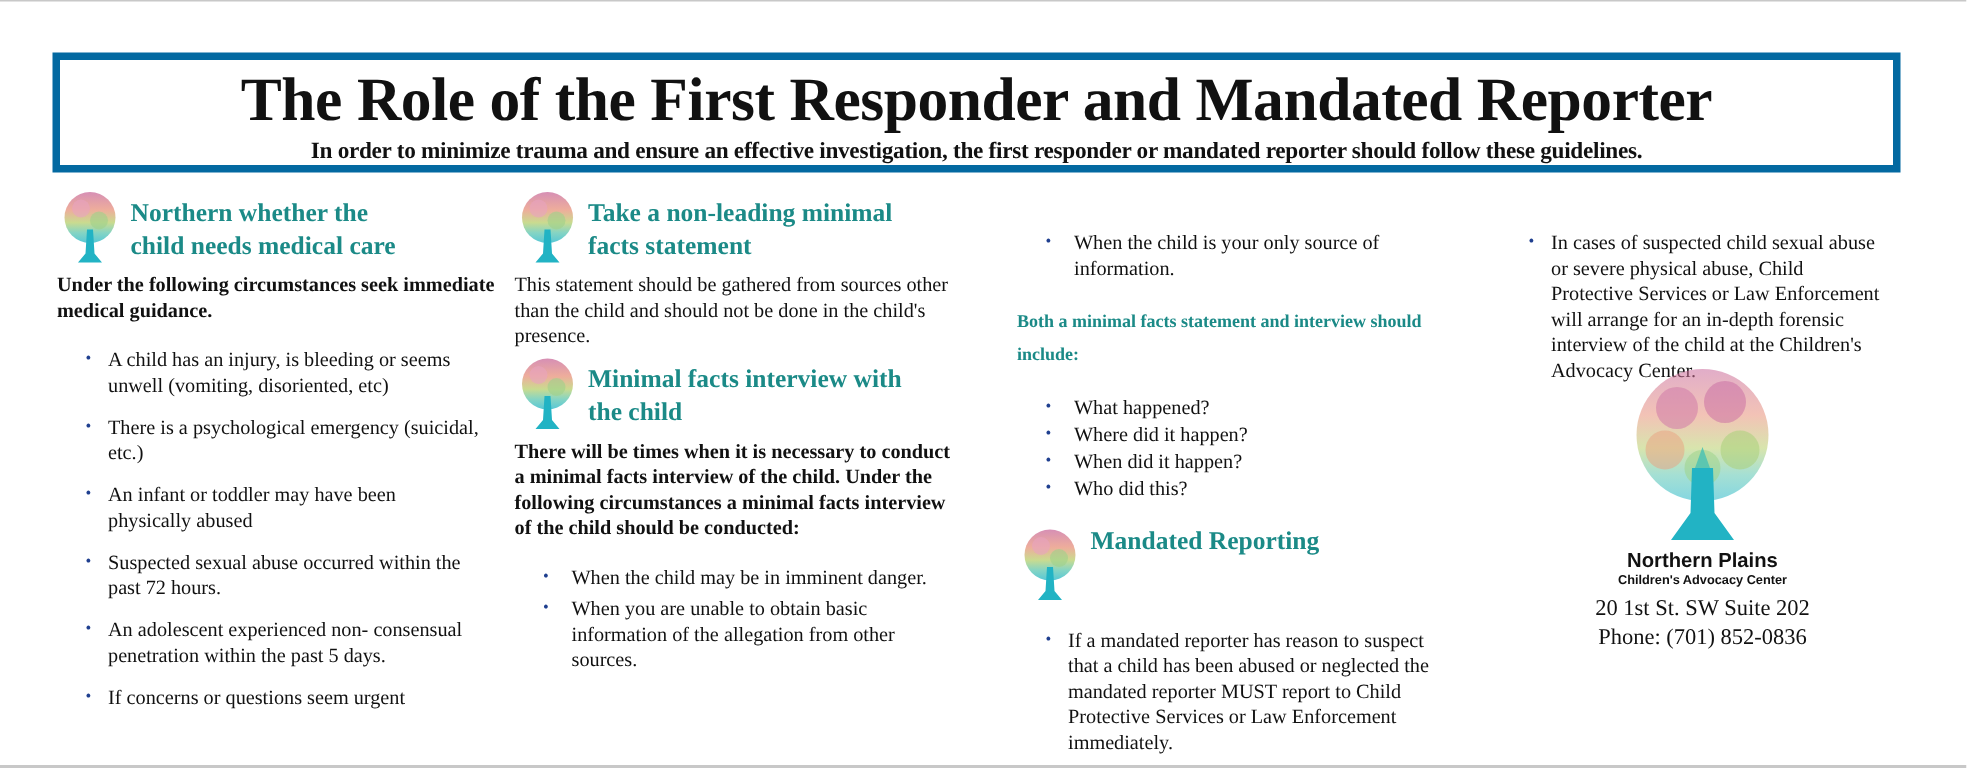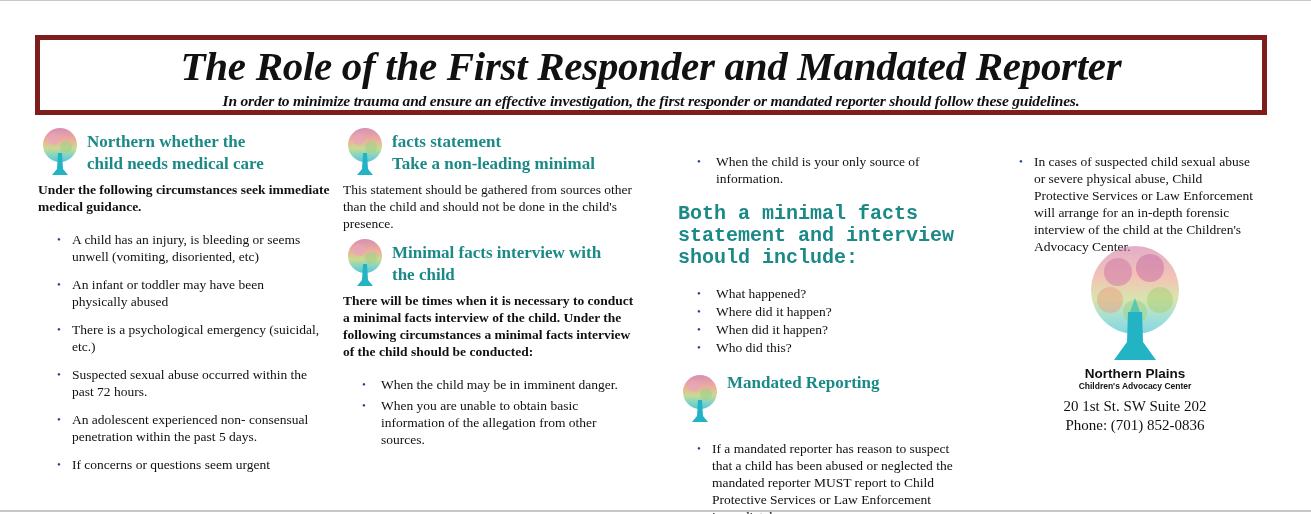--- a/index.html
+++ b/index.html
@@ -5,21 +5,21 @@
   html, body { margin:0; padding:0; }
   body {
     width:1311px; height:514px; background:#ffffff; position:relative; overflow:hidden;
     font-family:"Liberation Serif", "DejaVu Serif", serif; color:#111;
   }
   .topline { position:absolute; left:0; top:0; width:1311px; height:1px; background:#c8c8c8; }
   .botline { position:absolute; left:0; top:510px; width:1311px; height:2px; background:#c8c8c8; }
 
   .title-box {
     position:absolute; left:35px; top:35px; width:1222px; height:70px;
-    border:5px solid #7f1d1d; background:#fff;font-style:italic;
+    border:5px solid #0369a1; background:#fff;
   }
   .title {
     position:absolute; left:0; right:0; top:3px; text-align:center;
     font-size:41px; font-weight:bold; letter-spacing:-0.3px; color:#111; line-height:46px;
   }
   .subtitle {
     position:absolute; left:0; right:0; top:52px; text-align:center;
     font-size:15.5px; font-weight:bold; color:#111; letter-spacing:-0.2px; line-height:18px;
   }
 
@@ -44,21 +44,21 @@
   ul.bl li {
     position:relative; padding-left:18px; font-size:13.5px; line-height:17px;
   }
   ul.bl li::before {
     content:"\2022"; position:absolute; left:3px; top:0; color:#1f3f8f; font-size:11px;
   }
   .col1 ul.bl li { margin-bottom:11px; }
   .col2 ul.bl li { margin-bottom:4px; padding-left:22px; }
   .col3 ul.tight li { margin-bottom:1px; padding-left:22px; }
 
-  .teal-head { color:#1b8a87; font-weight:bold; font-size:20px; line-height:22px; margin:0;font-family:Liberation Mono, monospace; }
+  .teal-head { color:#1b8a87; font-weight:bold; font-size:12px; line-height:22px; margin:0; }
 
   .logo-wrap { position:absolute; left:1000px; top:242px; width:270px; text-align:center; }
   .logo-tree svg { width:110px; height:122px; display:block; margin:0 auto; }
   .org-name { font-family:"Liberation Sans","DejaVu Sans",sans-serif; font-weight:bold; font-size:13.5px; line-height:15px; margin-top:2px; }
   .org-sub { font-family:"Liberation Sans","DejaVu Sans",sans-serif; font-weight:bold; font-size:8.5px; line-height:10px; }
   .addr { font-size:15px; line-height:19px; margin-top:6px; }
 </style>
 </head>
 <body>
 
@@ -92,41 +92,41 @@
         </svg>
     </span>
     <div class="sec-title">
       <div>Northern whether the</div>
       <div>child needs medical care</div>
     </div>
   </div>
   <div class="lead">Under the following circumstances seek immediate medical guidance.</div>
   <ul class="bl">
     <li>A child has an injury, is bleeding or seems unwell (vomiting, disoriented, etc)</li>
+    <li>There is a psychological emergency (suicidal, etc.)</li>
     <li>An infant or toddler may have been physically abused</li>
-    <li>There is a psychological emergency (suicidal, etc.)</li>
     <li>Suspected sexual abuse occurred within the past 72 hours.</li>
     <li>An adolescent experienced non- consensual penetration within the past 5 days.</li>
     <li>If concerns or questions seem urgent</li>
   </ul>
 </div>
 
 <div class="col col2">
   <div class="sec-head">
     <span class="tree">
       <svg viewBox="0 0 44 52">
           <circle cx="22" cy="20" r="17" fill="url(#treeGrad)" opacity="0.75"></circle>
           <circle cx="16" cy="14" r="6" fill="#e7a3c0" opacity="0.6"></circle>
           <circle cx="28" cy="22" r="6" fill="#9ed08a" opacity="0.6"></circle>
           <path d="M20 28 L19 44 L14 50 L30 50 L25 44 L24 28 Z" fill="#22b3c4"></path>
         </svg>
     </span>
     <div class="sec-title">
+      <div>Take a non-leading minimal</div>
       <div>facts statement</div>
-      <div>Take a non-leading minimal</div>
     </div>
   </div>
   <div class="para">This statement should be gathered from sources other than the child and should not be done in the child's presence.</div>
 
   <div class="sec-head">
     <span class="tree">
       <svg viewBox="0 0 44 52">
           <circle cx="22" cy="20" r="17" fill="url(#treeGrad)" opacity="0.75"></circle>
           <circle cx="16" cy="14" r="6" fill="#e7a3c0" opacity="0.6"></circle>
           <circle cx="28" cy="22" r="6" fill="#9ed08a" opacity="0.6"></circle>

